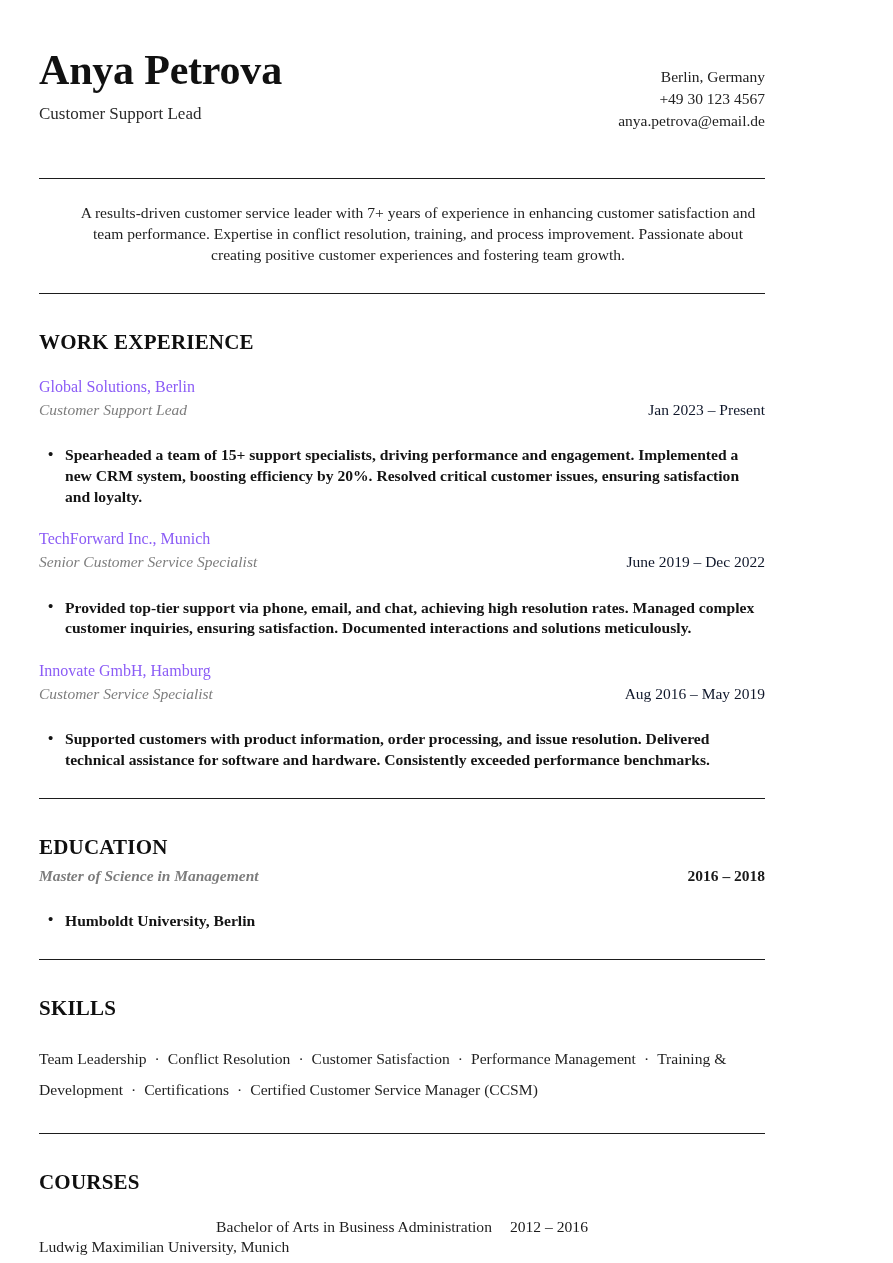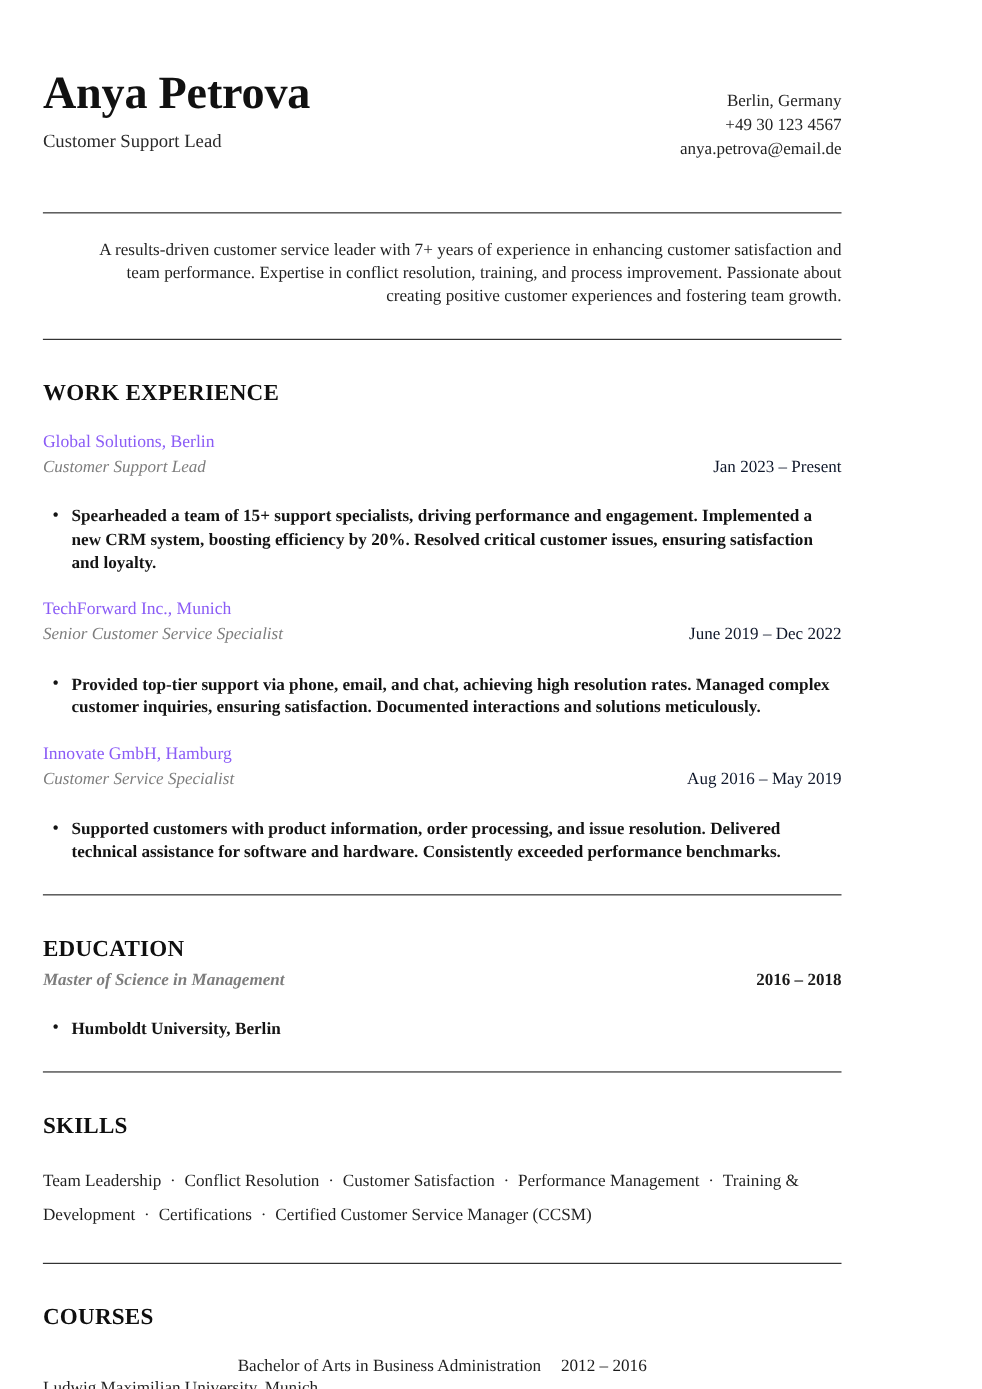--- a/index.html
+++ b/index.html
@@ -12,21 +12,21 @@
     height: 1263px;
     font-family: "Liberation Serif", "DejaVu Serif", serif;
     color: #1a1a1a;
     -webkit-font-smoothing: antialiased;
   }
   .page {
     position: relative;
     width: 805px;
     height: 1263px;
     box-sizing: border-box;
-    padding: 16px 40px 0 39px;
+    padding: 1px 40px 0 39px;
     overflow: hidden;
   }
 
   
   .header {
     display: flex;
     align-items: flex-start;
     justify-content: space-between;
     padding-top: 47px;
   }
@@ -62,21 +62,21 @@
   }
   .rule-header { margin-top: 46px; }
   .rule-section { margin-top: 27px; }
 
   
   .summary {
     font-size: 15.6px;
     line-height: 1.33;
     color: #1f1f1f;
     margin-top: 24px;
-    text-align: right;
+    text-align: center;
     margin-left: 32px;
   }
 
   
   .section-title {
     font-size: 21px;
     font-weight: bold;
     letter-spacing: 0.2px;
     color: #0f0f0f;
     margin-top: 36px;

